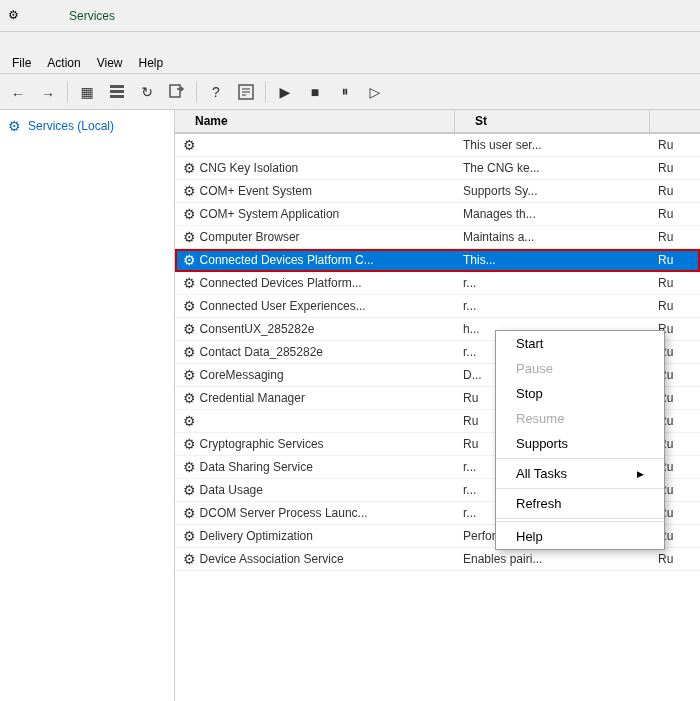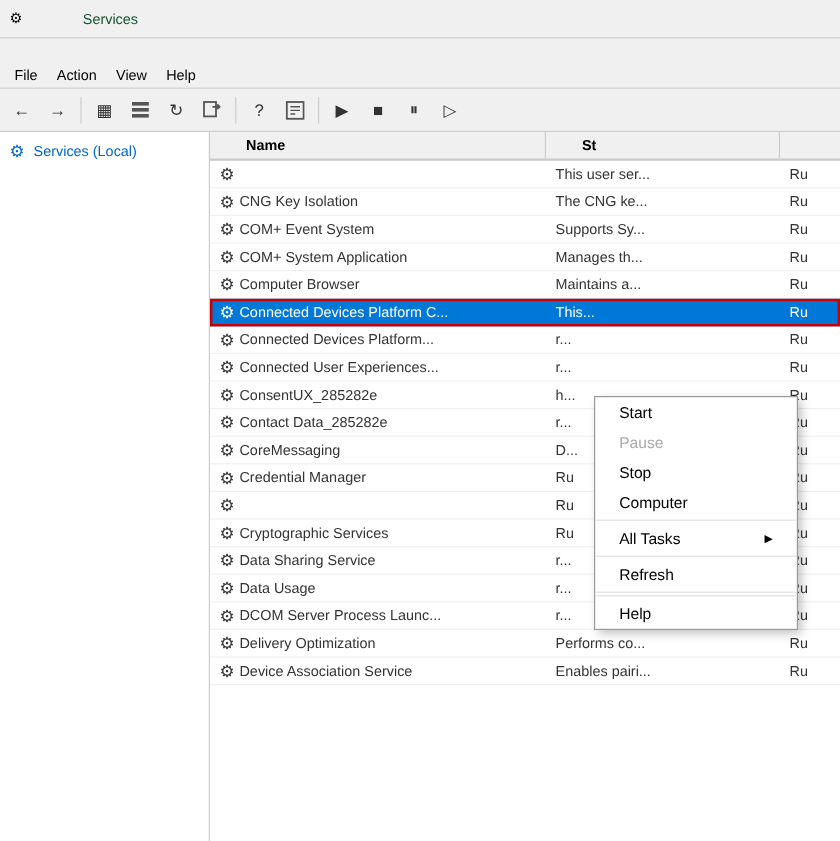--- a/index.html
+++ b/index.html
@@ -120,21 +120,20 @@
       background: #f0f0f0;
       border-bottom: 2px solid #ccc;
       font-weight: bold;
       font-size: 12px;
     }
     .table-header-cell {
       padding: 4px 20px;
       border-right: 1px solid #ccc;
       white-space: nowrap;
       overflow: hidden;
-      margin-left: 10px;
     }
 
     .table-body {
       overflow-y: auto;
       height: calc(100% - 28px);
     }
     .table-row {
       display: grid;
       grid-template-columns: 280px 1fr 50px;
       border-bottom: 1px solid #f0f0f0;
@@ -441,22 +440,25 @@
     <div class="context-menu" id="context-menu">
     <div class="context-menu-item">
           <span>Start</span>
         </div>
         <div class="context-menu-item disabled">
           <span>Pause</span>
         </div>
         <div class="context-menu-item">
           <span>Stop</span>
         </div>
+        <div class="context-menu-item disabled">
+          <span>Resume</span>
+        </div>
         <div class="context-menu-item">
-          <span>Computer</span>
+          <span>Supports</span>
         </div>
         <div class="context-menu-separator"></div>
         <div class="context-menu-item">
           <span>All Tasks</span>
           <span style="font-size: 9px;">▶</span>
         </div>
         <div class="context-menu-separator"></div>
         <div class="context-menu-item">
           <span>Refresh</span>
         </div>

